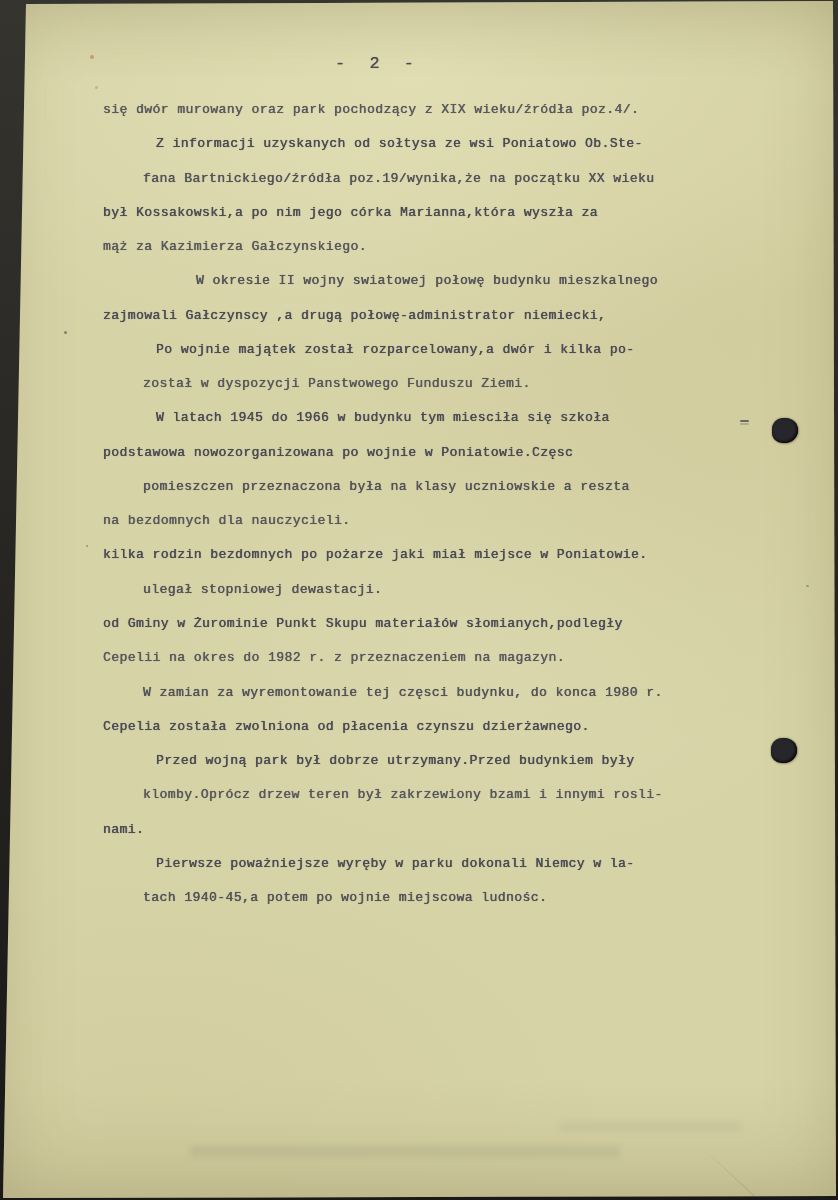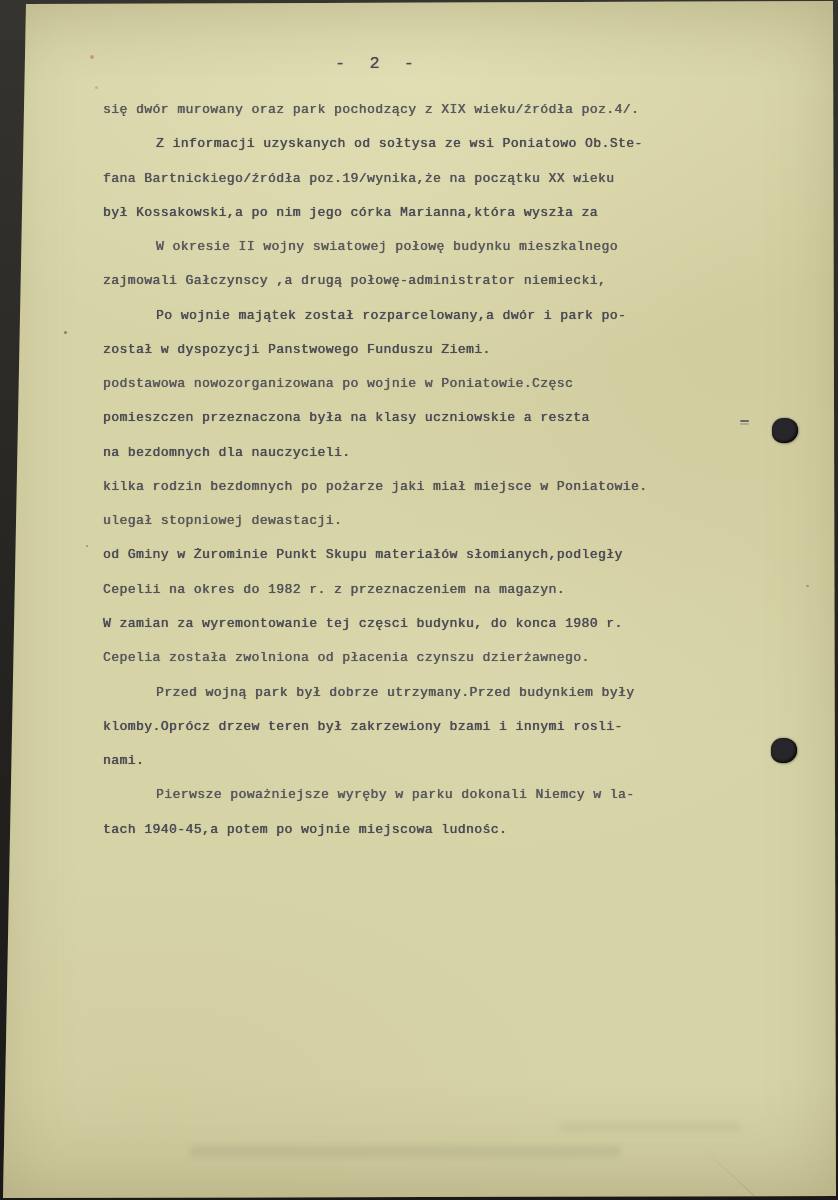--- a/index.html
+++ b/index.html
@@ -37,21 +37,21 @@
   .text-block{
     position:absolute;left:103px;top:93px;right:28px;
   }
   .line{
     height:34.28px;line-height:34.28px;
     font-size:13px;letter-spacing:0.45px;
     color:var(--ink);white-space:pre;
     text-shadow:0 0 0.7px rgba(70,70,82,0.95), 0.4px 0.4px 0.6px rgba(60,60,72,0.45);
   }
   .line.indent{padding-left:53px;}
-  .line:nth-child(3n){opacity:0.94;}
+  .line:nth-child(3n){opacity:0.94;margin-left:40px;}
   .line:nth-child(4n+1){opacity:0.9;}
   .hole{
     position:absolute;width:26px;height:25px;
     background:var(--hole);
     border-radius:48% 52% 55% 45%;
     box-shadow:0 0 2px rgba(40,40,40,0.6), 1px 1px 2px rgba(125,115,72,0.5), inset -1px -1px 3px #000;
   }
   .hole-1{left:772px;top:418px;}
   .hole-2{left:771px;top:738px;}
   .dash-mark{
@@ -80,24 +80,26 @@
 <div class="scan-mat">
   <div class="paper">
 
     <div class="page-number">- 2 -</div>
 
     <div class="text-block">
         <div class="line">się dwór murowany oraz park pochodzący z XIX wieku/źródła poz.4/.</div>
         <div class="line indent">Z informacji uzyskanych od sołtysa ze wsi Poniatowo Ob.Ste-</div>
         <div class="line">fana Bartnickiego/źródła poz.19/wynika,że na początku XX wieku</div>
         <div class="line">był Kossakowski,a po nim jego córka Marianna,która wyszła za</div>
+        <div class="line">mąż za Kazimierza Gałczynskiego.</div>
         <div class="line indent">W okresie II wojny swiatowej połowę budynku mieszkalnego</div>
         <div class="line">zajmowali Gałczynscy ,a drugą połowę-administrator niemiecki,</div>
-        <div class="line indent">Po wojnie majątek został rozparcelowany,a dwór i park po-</div>
+        <div class="line indent">Po wojnie majątek został rozparcelowany,a dwór i kilka po-</div>
         <div class="line">został w dyspozycji Panstwowego Funduszu Ziemi.</div>
+        <div class="line indent">W latach 1945 do 1966 w budynku tym miesciła się szkoła</div>
         <div class="line">podstawowa nowozorganizowana po wojnie w Poniatowie.Częsc</div>
         <div class="line">pomieszczen przeznaczona była na klasy uczniowskie a reszta</div>
         <div class="line">na bezdomnych dla nauczycieli.</div>
         <div class="line">kilka rodzin bezdomnych po pożarze jaki miał miejsce w Poniatowie.</div>
         <div class="line">ulegał stopniowej dewastacji.</div>
         <div class="line">od Gminy w Żurominie Punkt Skupu materiałów słomianych,podległy</div>
         <div class="line">Cepelii na okres do 1982 r. z przeznaczeniem na magazyn.</div>
         <div class="line">W zamian za wyremontowanie tej częsci budynku, do konca 1980 r.</div>
         <div class="line">Cepelia została zwolniona od płacenia czynszu dzierżawnego.</div>
         <div class="line indent">Przed wojną park był dobrze utrzymany.Przed budynkiem były</div>

